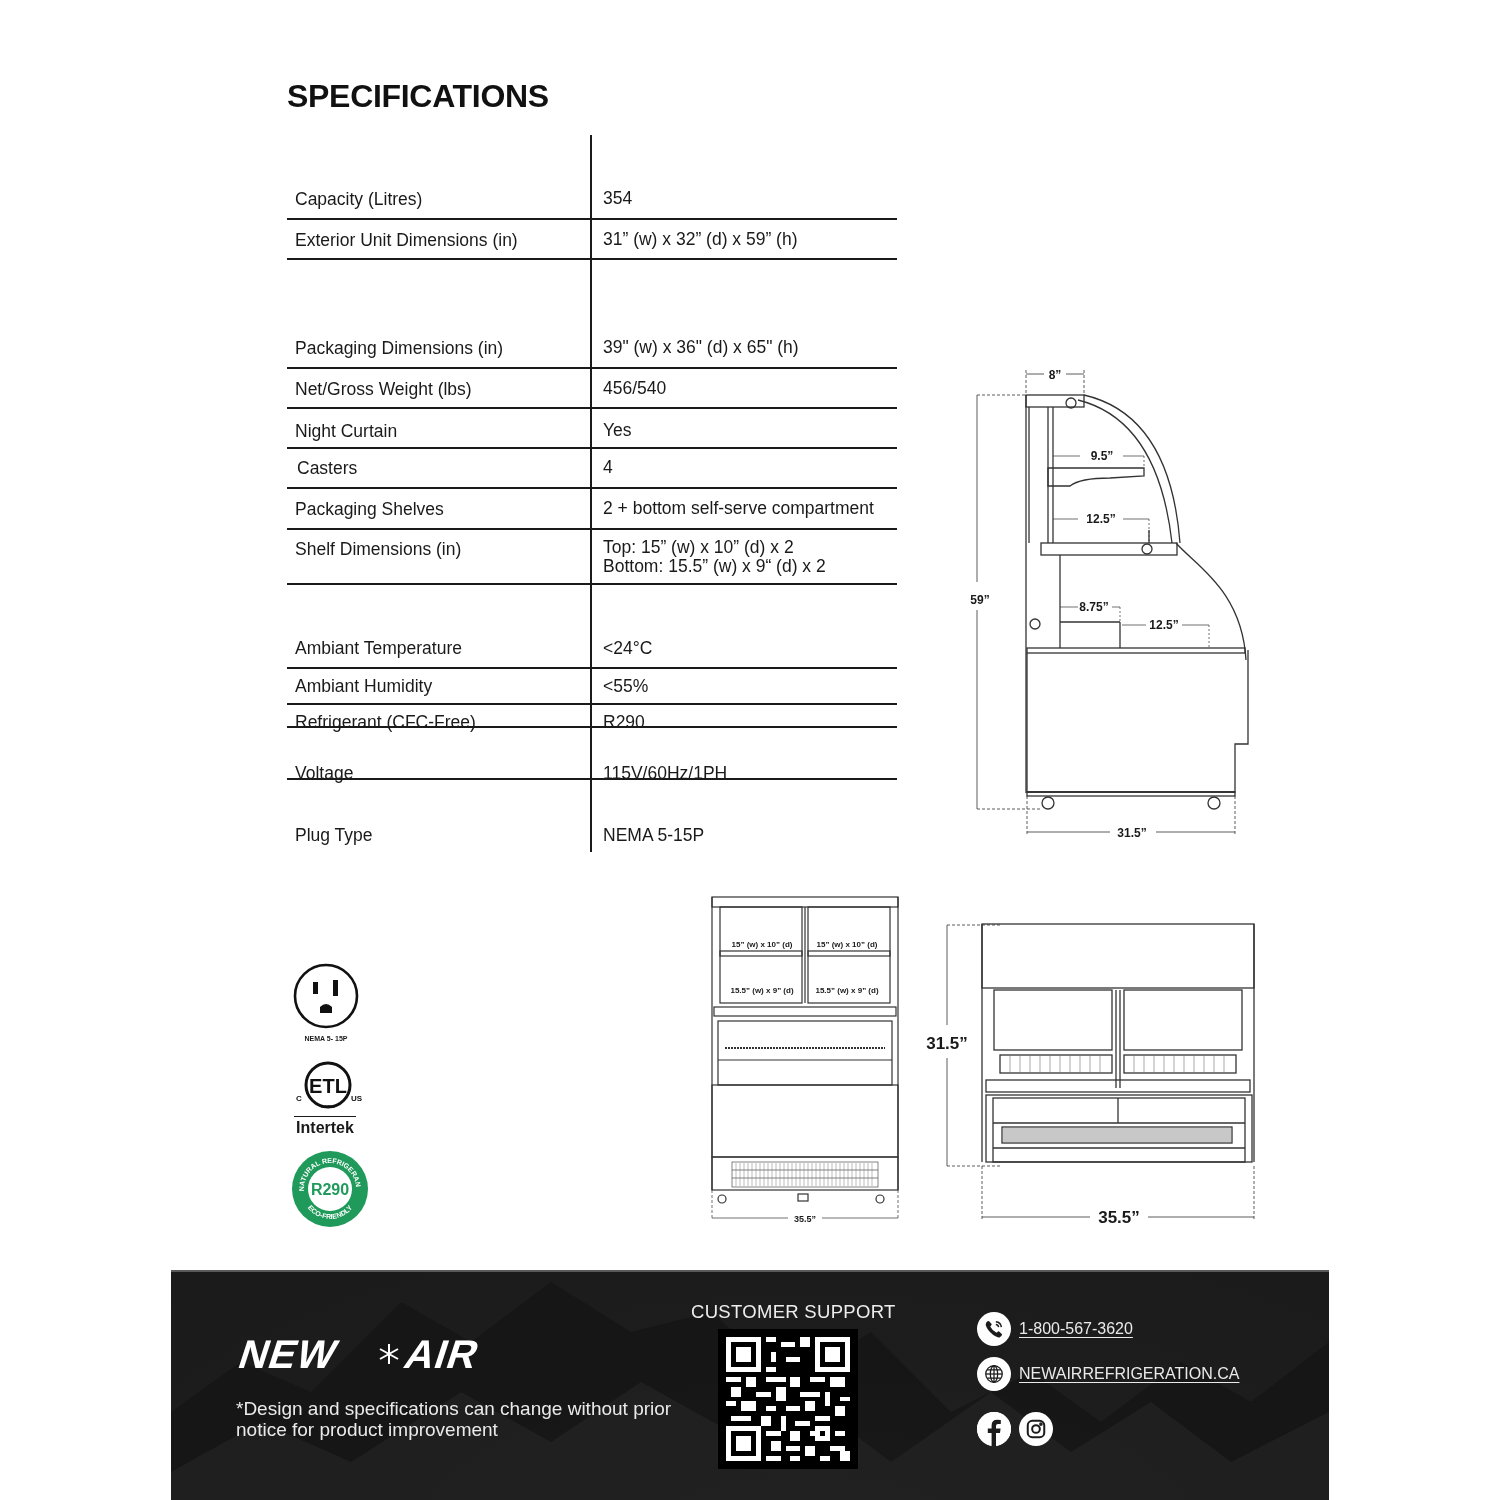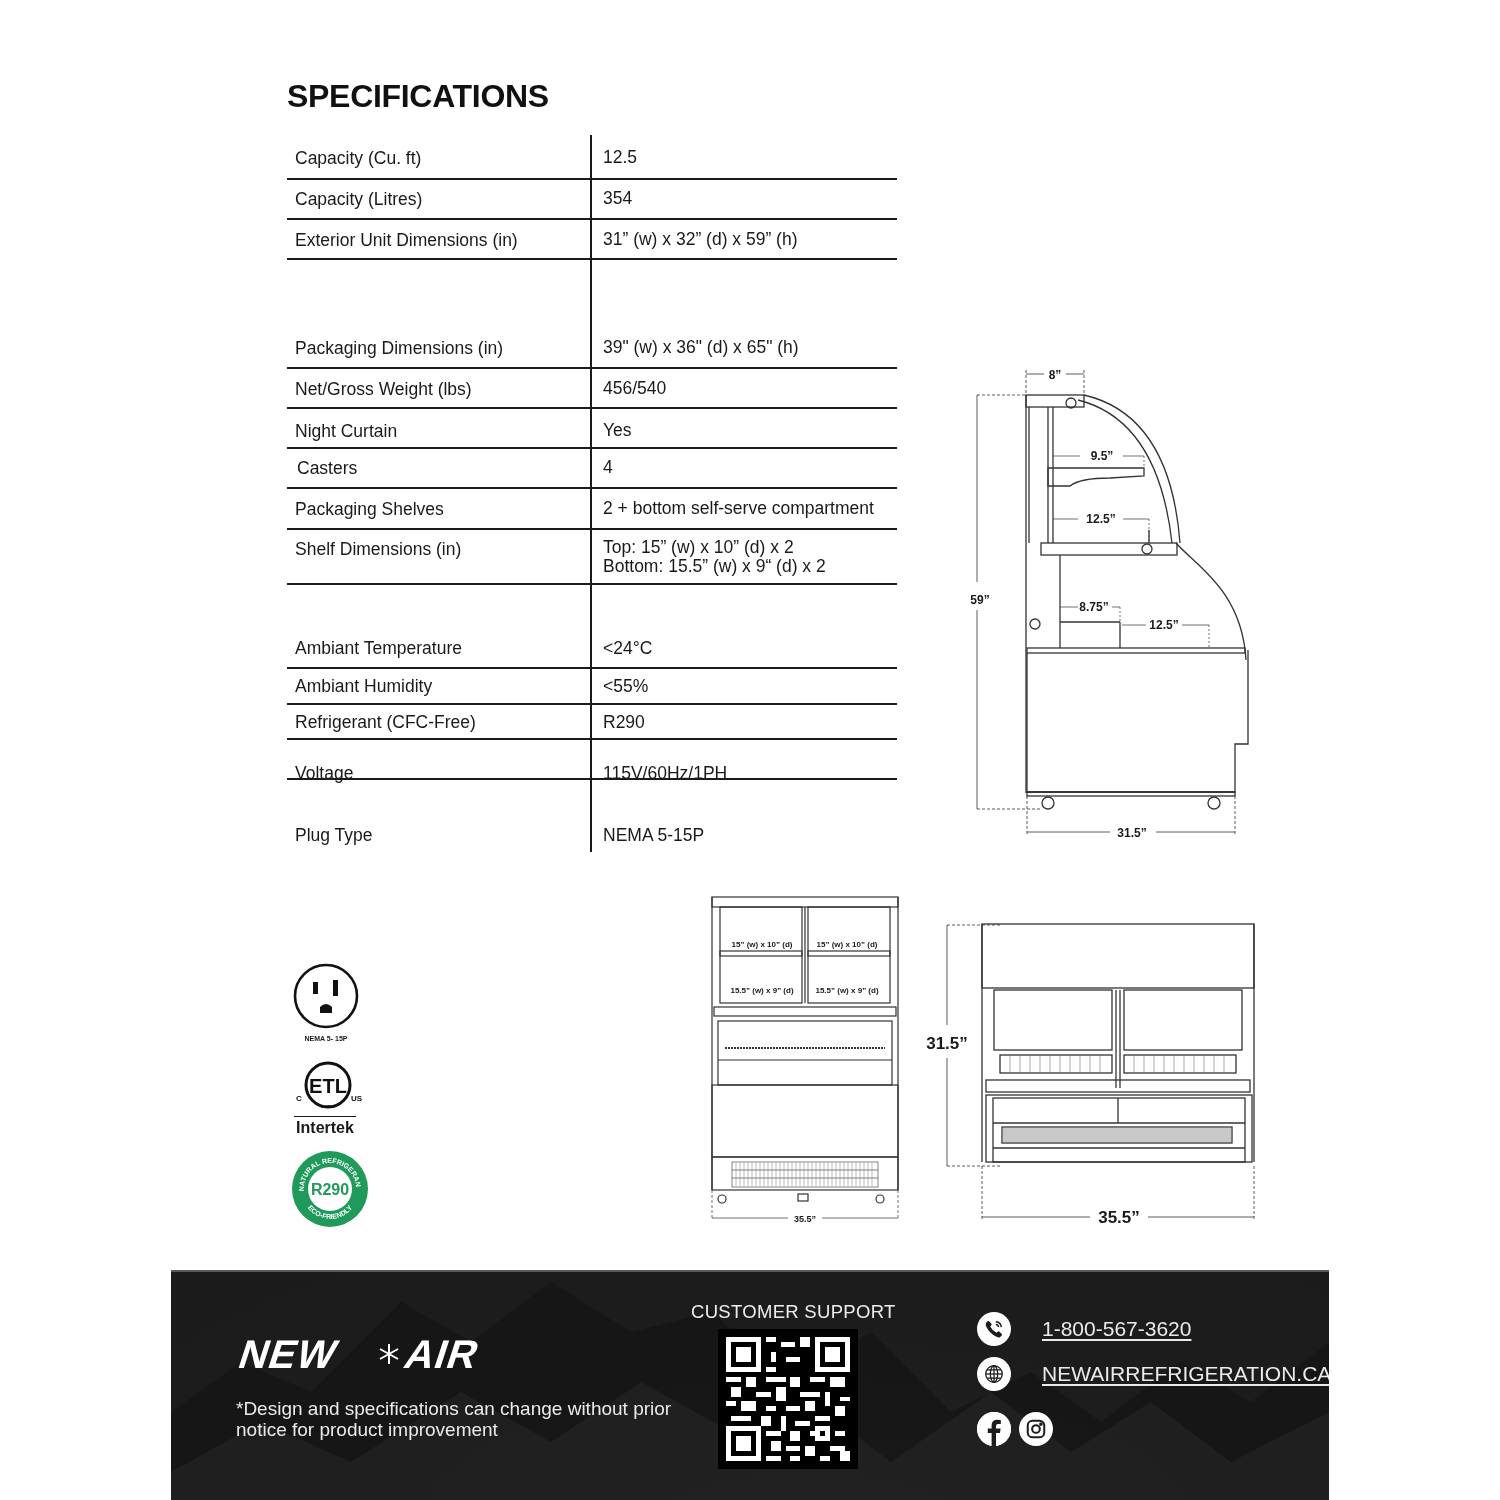--- a/index.html
+++ b/index.html
@@ -36,36 +36,31 @@
     background: radial-gradient(ellipse at 55% 120%, #2a2a2a 0%, #1d1d1d 45%, #1b1b1b 100%);
     border-top: 2px solid #5a5a5a; overflow: hidden;
   }
   .mountains { position: absolute; left: 0; top: 0; width: 1158px; height: 230px; }
   .brand-logo { position: absolute; left: 64px; top: 62px; }
   .disclaimer { position: absolute; left: 65px; top: 126px; font-size: 19px; line-height: 21px; color: #eaeaea; width: 440px; }
   .support-title { position: absolute; left: 520px; top: 29px; font-size: 18.5px; letter-spacing: 0.3px; color: #ededed; }
   .qr-wrap { position: absolute; left: 547px; top: 57px; width: 140px; height: 140px; background: #000; padding: 8px; }
   .contact-row { position: absolute; left: 806px; display: flex; align-items: center; }
   .contact-icon { width: 34px; height: 34px; border-radius: 50%; background: #fff; display: flex; align-items: center; justify-content: center; }
-  .contact-link { margin-left: 31px; color: #eaeaea; font-size: 21px; text-decoration: underline; text-underline-offset: 3px; }
+  .contact-link { margin-left: 8px; color: #eaeaea; font-size: 16px; text-decoration: underline; text-underline-offset: 3px; }
   .social-row { position: absolute; left: 806px; top: 140px; display: flex; gap: 8px; }
 </style>
 </head>
 <body>
 
 <div class="page-title">SPECIFICATIONS</div>
 
 <div class="spec-table">
   <div class="spec-divider"></div>
 
-  <div class="spec-row" style="top:0;height:45px">
-    <span class="spec-label" style="top:13px">Capacity (Cu. ft)</span>
-    <span class="spec-value" style="top:13px">12.5</span>
-    <div class="rule"></div>
-  </div>
   <div class="spec-row" style="top:45px;height:40px">
     <span class="spec-label" style="top:9px">Capacity (Litres)</span>
     <span class="spec-value" style="top:9px">354</span>
     <div class="rule"></div>
   </div>
   <div class="spec-row" style="top:85px;height:40px">
     <span class="spec-label" style="top:10px">Exterior Unit Dimensions (in)</span>
     <span class="spec-value" style="top:10px">31” (w) x 32” (d) x 59” (h)</span>
     <div class="rule"></div>
   </div>
@@ -103,21 +98,21 @@
   <div class="spec-row" style="top:494px;height:40px">
     <span class="spec-label" style="top:9px">Ambiant Temperature</span>
     <span class="spec-value" style="top:10px">&lt;24°C</span>
     <div class="rule"></div>
   </div>
   <div class="spec-row" style="top:534px;height:36px">
     <span class="spec-label" style="top:7px">Ambiant Humidity</span>
     <span class="spec-value" style="top:8px">&lt;55%</span>
     <div class="rule"></div>
   </div>
-  <div class="spec-row" style="top:570px;height:35px">
+  <div class="spec-row" style="top:570px;height:23px">
     <span class="spec-label" style="top:7px">Refrigerant (CFC-Free)</span>
     <span class="spec-value" style="top:8px">R290</span>
     <div class="rule"></div>
   </div>
   <div class="spec-row" style="top:622px;height:23px">
     <span class="spec-label" style="top:6px">Voltage</span>
     <span class="spec-value" style="top:7px">115V/60Hz/1PH</span>
     <div class="rule"></div>
   </div>
   <div class="spec-row" style="top:683px;height:34px">

